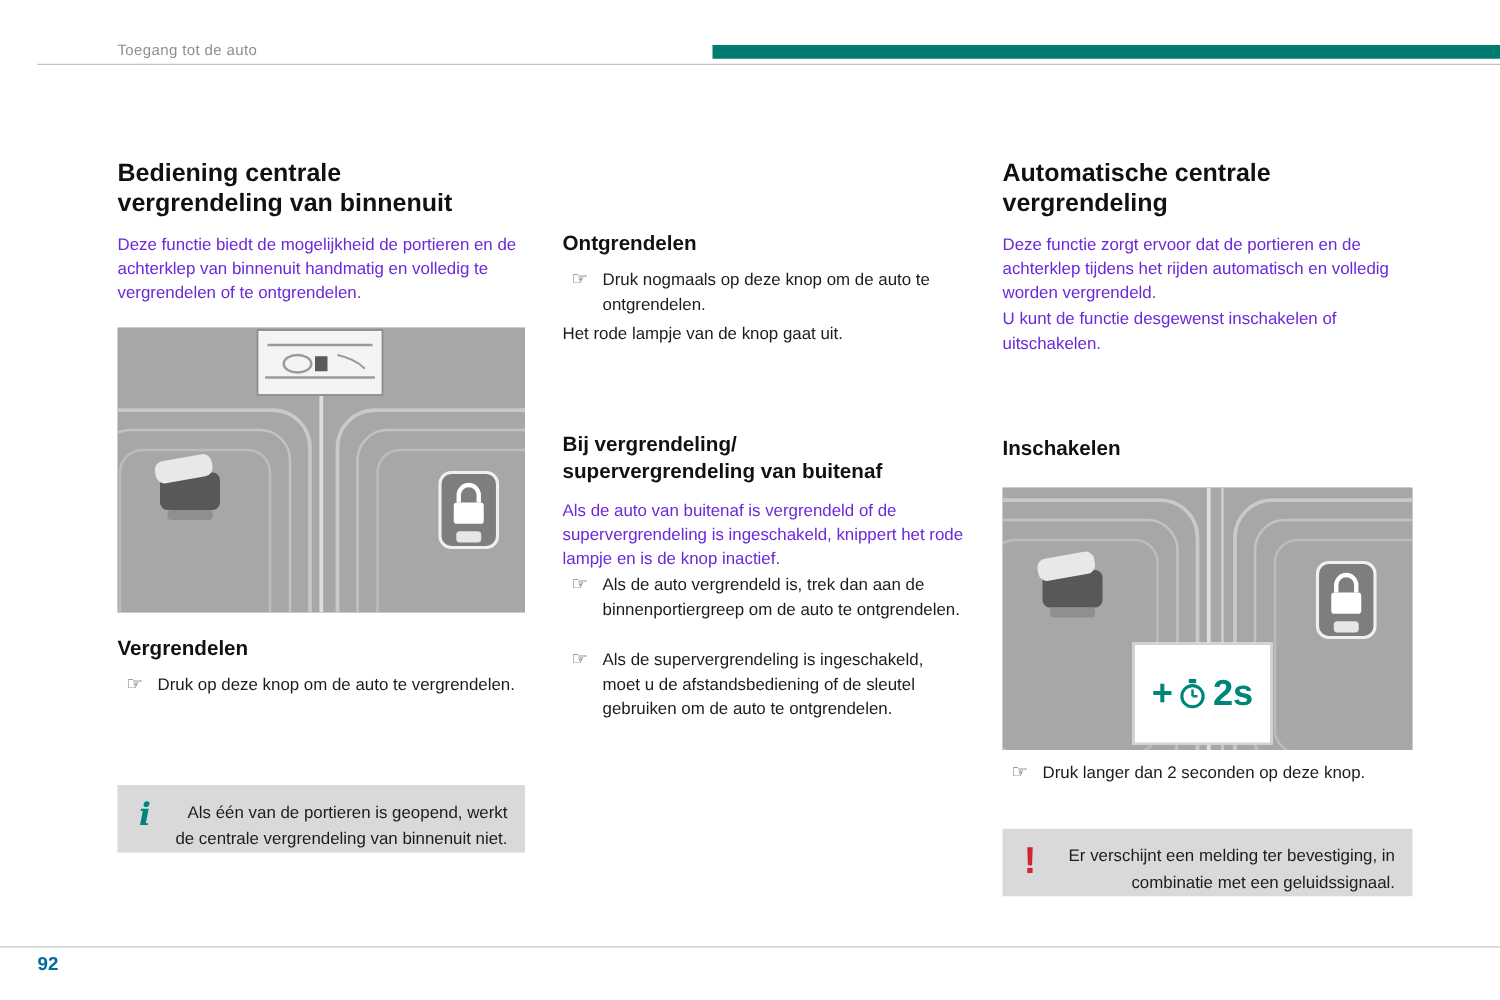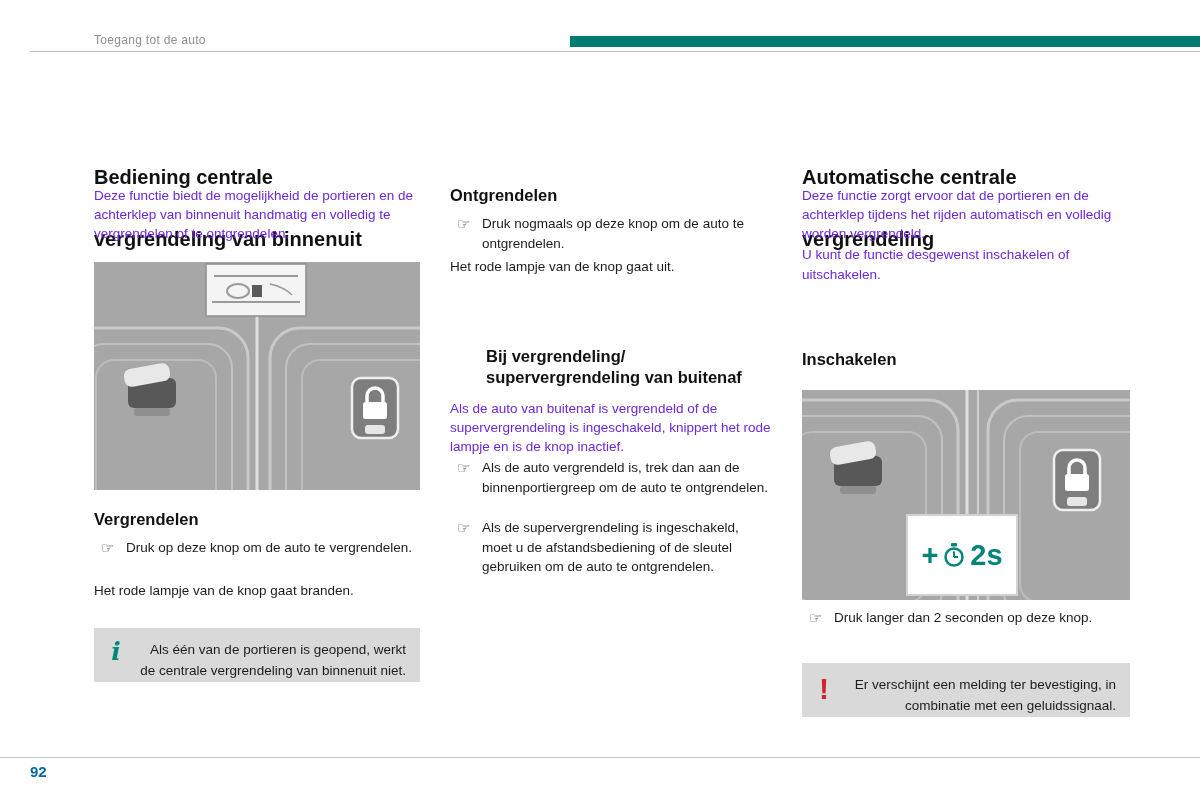--- a/index.html
+++ b/index.html
@@ -8,23 +8,23 @@
   .page { position:relative; width:1200px; height:800px; background:#ffffff; overflow:hidden; }
   .abs { position:absolute; }
 
   .breadcrumb { left:94px; top:33px; font-size:12px; color:#8f8f8f; letter-spacing:.3px; }
   .topline { left:30px; top:51px; width:1170px; height:1px; background:#c2c2c2; }
   .tealbar { left:570px; top:36px; width:630px; height:11px; background:#007b6f; }
   .bottomline { left:0; top:757px; width:1200px; height:1px; background:#c6c6c6; }
   .pagenum { left:30px; top:763px; font-size:15px; font-weight:bold; color:#0369a1; }
 
   h1.title { font-size:20px; font-weight:bold; line-height:1.2; color:#111; }
-  h1.title span { display:block;margin-top:38px; }
+  h1.title span { display:block; }
   h2.subtitle { font-size:16.5px; font-weight:bold; line-height:1.25; color:#111; }
-  h2.subtitle span { display:block;margin-left:36px; }
+  h2.subtitle span { display:block; }
   p.body { font-size:13.5px; line-height:1.42; color:#6d28d9; }
   p.body + p.body { margin-top:2px; }
 
   .bullet { display:flex; font-size:13.5px; line-height:1.45; }
   .bullet .hand { flex:none; width:32px; padding-left:7px; color:#3e3e3e; font-size:15px; line-height:1.3; }
   .bullet .btxt { flex:1; }
   .note { font-size:13.5px; line-height:1.45; }
 
   .graybox { background:#d9d9d9; display:flex; }
   .graybox .icon-cell { flex:none; width:44px; display:flex; justify-content:center; padding-top:11px; }
@@ -96,23 +96,20 @@
   </div>
 
   <div class="abs" style="left:94px; top:509px; width:330px;">
     <h2 class="subtitle">Vergrendelen</h2>
   </div>
   <div class="abs" style="left:94px; top:538px; width:330px;">
     <div class="bullet">
       <span class="hand">☞</span>
       <span class="btxt">Druk op deze knop om de auto te vergrendelen.</span>
     </div>
-  </div>
-  <div class="abs" style="left:94px; top:581px; width:330px;">
-    <p class="note">Het rode lampje van de knop gaat branden.</p>
   </div>
 
   <div class="abs graybox" style="left:94px; top:628px; width:326px;">
     <div class="icon-cell">
       <span class="info-i">i</span>
     </div>
     <div class="gtxt">Als één van de portieren is geopend, werkt de centrale vergrendeling van binnenuit niet.</div>
   </div>
 
   <div class="abs" style="left:450px; top:185px; width:322px;">

